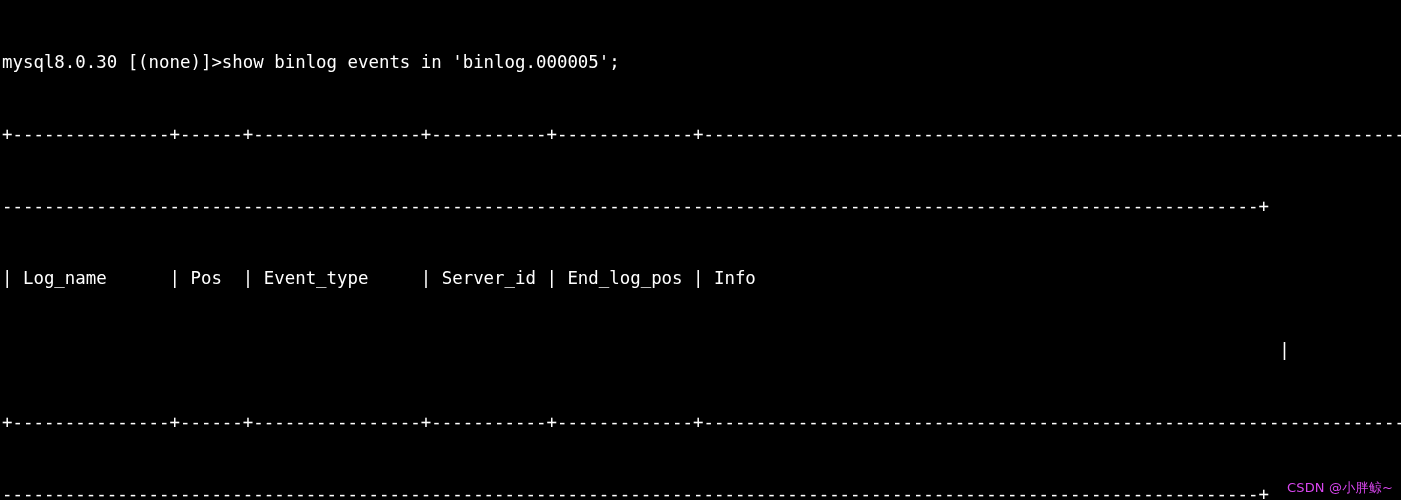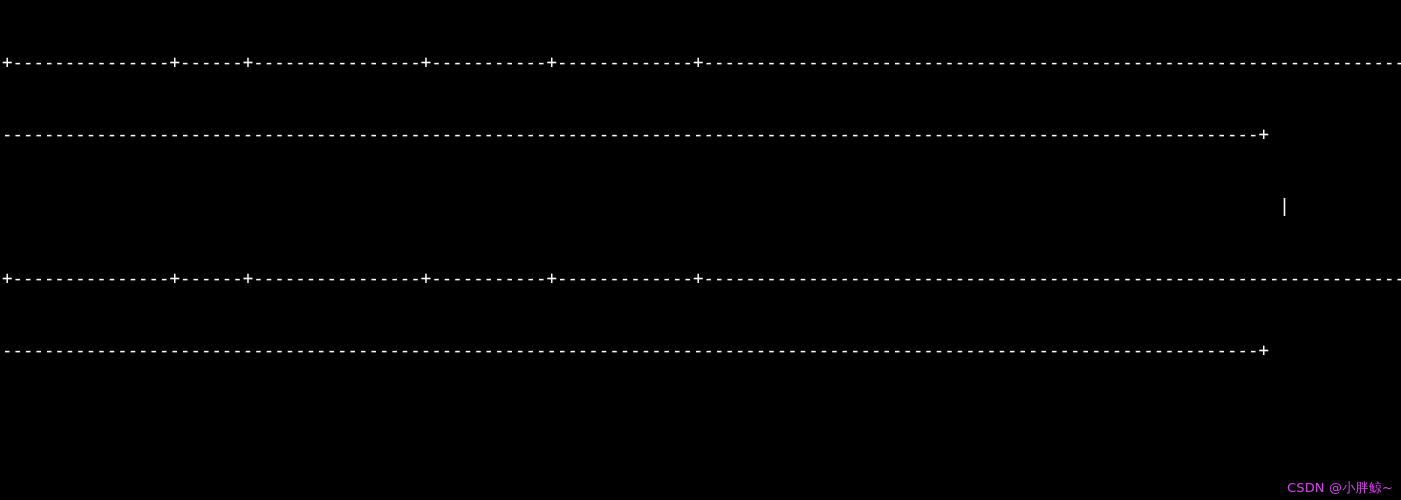--- a/index.html
+++ b/index.html
@@ -55,22 +55,24 @@
     line-height: 16px;
     white-space: pre;
     letter-spacing: 0.2px;
   }
 </style>
 </head>
 <body>
 
 <div id="terminal">
   <div class="screen">
+    <div class="line">mysql8.0.30 [(none)]&gt;show binlog events in 'binlog.000005';</div>
     <div class="line rule">+---------------+------+----------------+-----------+-------------+-------------------------------------------------------------------</div>
     <div class="line rule">------------------------------------------------------------------------------------------------------------------------+</div>
+    <div class="line">| Log_name      | Pos  | Event_type     | Server_id | End_log_pos | Info</div>
     <div class="line">                                                                                                                          |</div>
     <div class="line rule">+---------------+------+----------------+-----------+-------------+-------------------------------------------------------------------</div>
     <div class="line rule">------------------------------------------------------------------------------------------------------------------------+</div>
     
     
     
     
     
     
     

